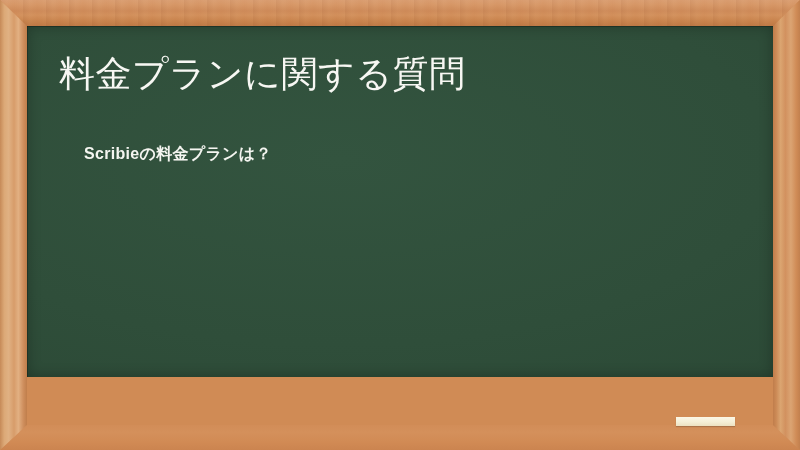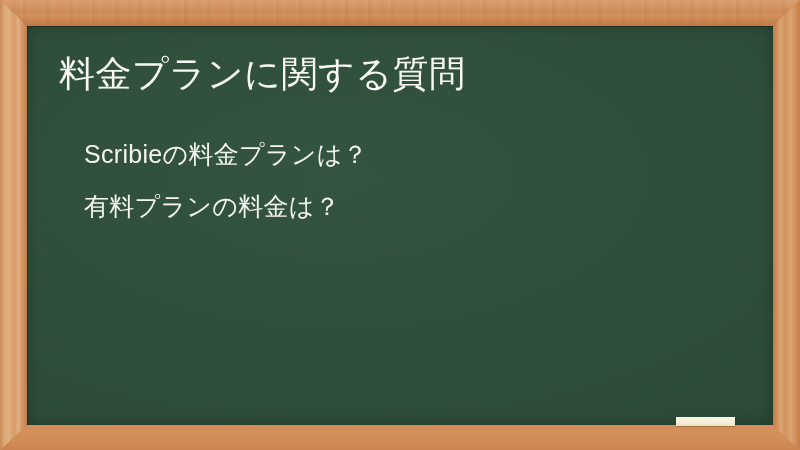--- a/index.html
+++ b/index.html
@@ -103,21 +103,21 @@
         rgba(120,70,35,0.00) 4px,
         rgba(245,210,170,0.09) 8px,
         rgba(120,70,35,0.00) 12px);
     clip-path: polygon(27px 0, 27px 450px, 0 425px, 0 26px);
   }
 
   
   .board {
     position: absolute;
     left: 27px; top: 26px;
-    width: 746px; height: 399px;
+    width: 746px; height: 351px;
     background:
       radial-gradient(ellipse 120% 110% at 42% 38%,
         #33543f 0%,
         #2f4e3a 48%,
         #294633 100%);
     box-shadow: inset 0 0 14px rgba(0,0,0,0.28);
     overflow: hidden;
   }
 
   .board-inner-edge {
@@ -142,23 +142,23 @@
   }
 
   .qlist {
     position: absolute;
     left: 57px;
     top: 102px;
     list-style: none;
   }
 
   .qitem {
-    font-size: 25px;
+    font-size: 16px;
     line-height: 52px;
-    font-weight: 400;
+    font-weight: 700;
     color: #f4f5f0;
     letter-spacing: 0.3px;
     white-space: nowrap;
   }
 
   
   .chalk {
     position: absolute;
     left: 676px;
     top: 417px;
@@ -180,19 +180,18 @@
     <div class="rail-right"></div>
   </div>
 
   <div class="board">
     <div class="board-inner-edge"></div>
 
     <h1 class="title">料金プランに関する質問</h1>
 
     <ul class="qlist">
       <li class="qitem">Scribieの料金プランは？</li>
-      <li class="qitem">有料プランの料金は？</li>
     </ul>
   </div>
 
   <div class="chalk"></div>
 
 </div>
 
 </body></html>

